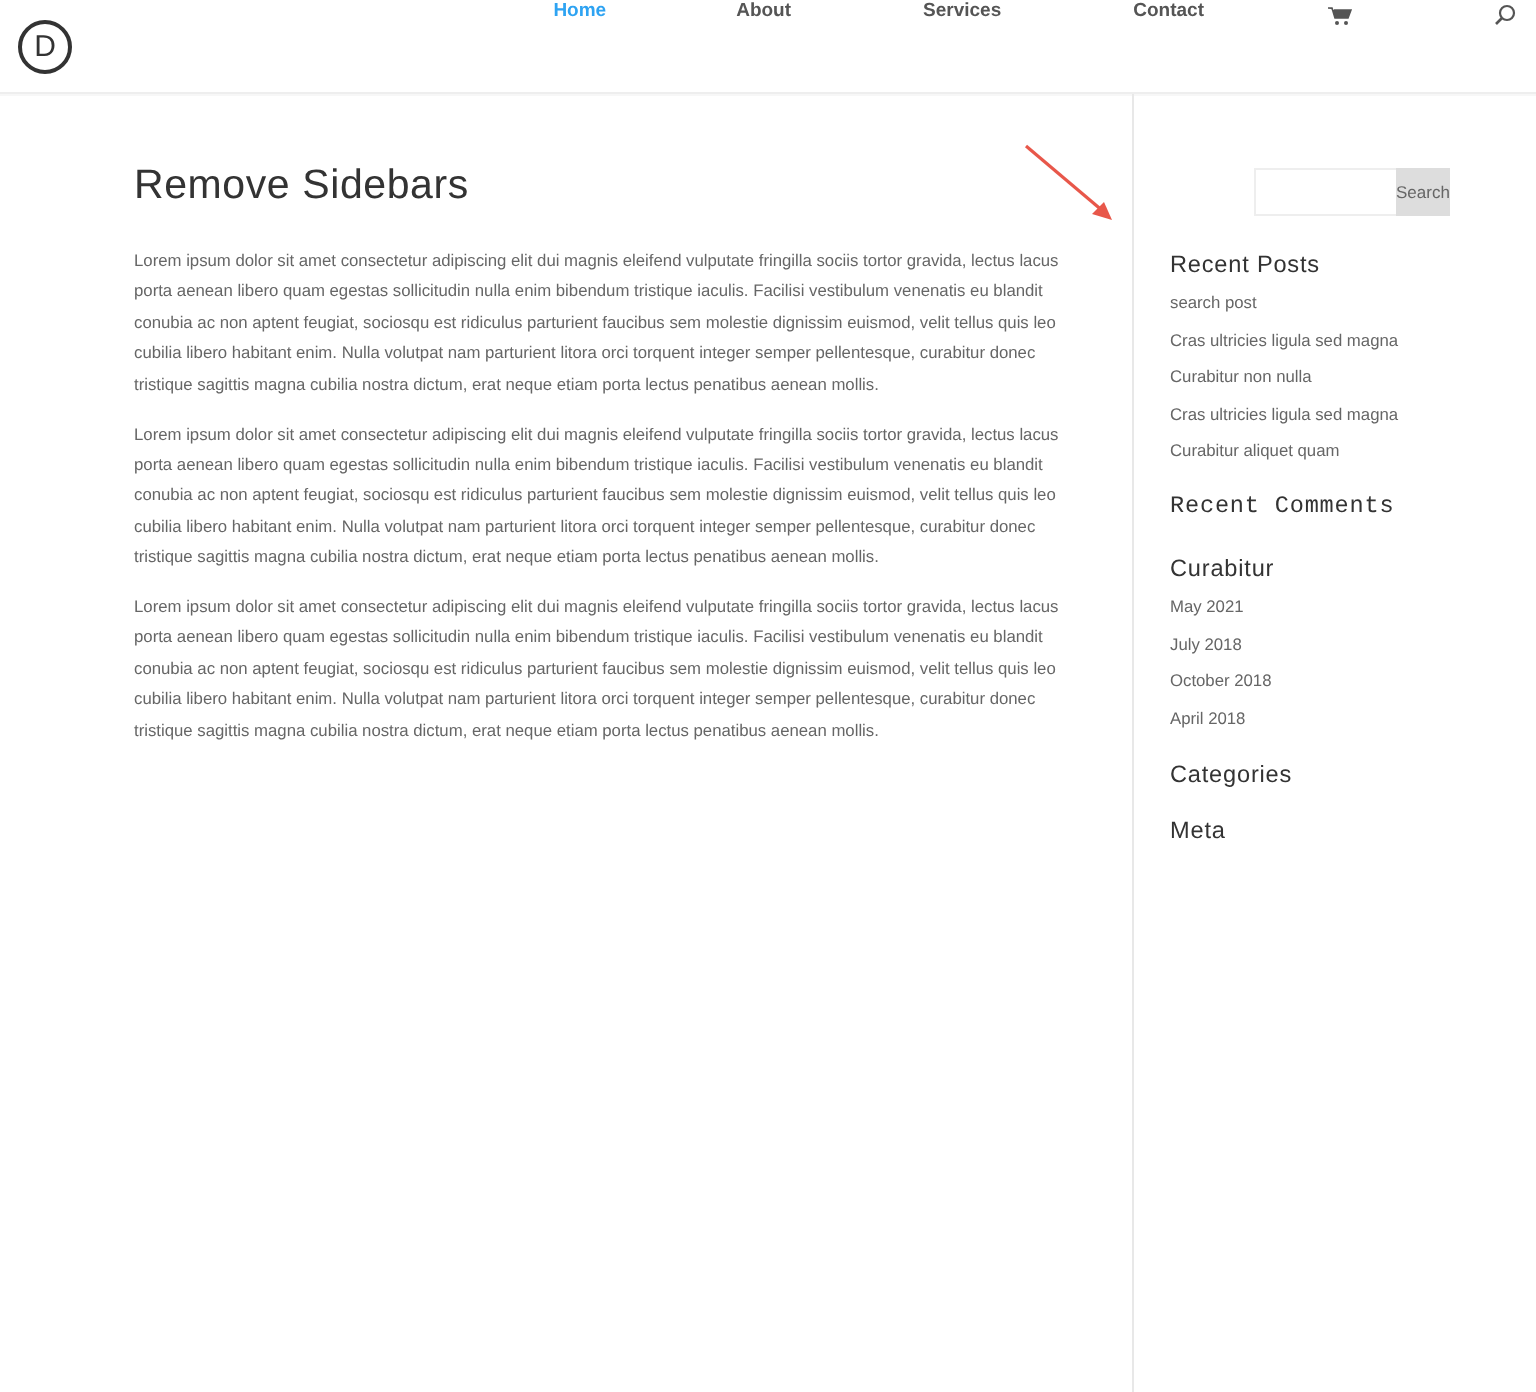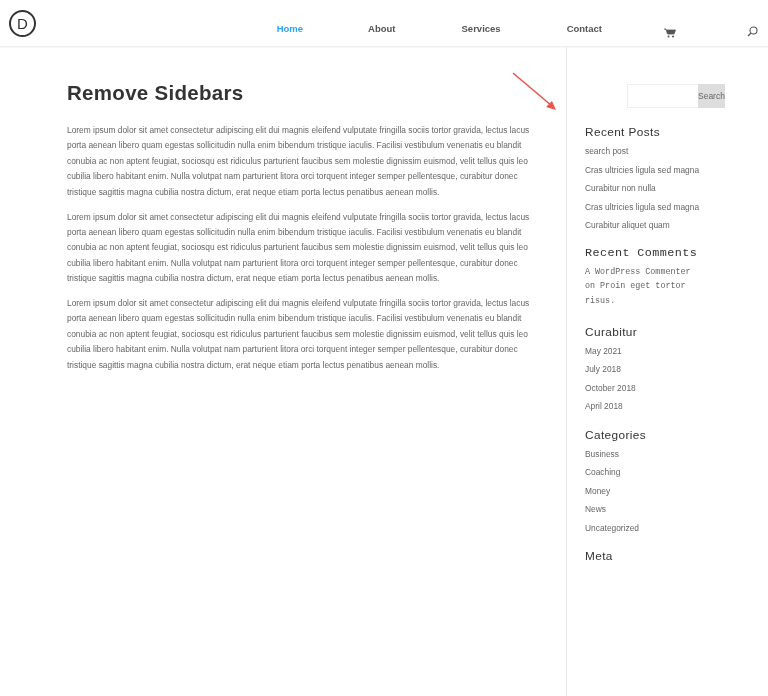--- a/index.html
+++ b/index.html
@@ -1,31 +1,31 @@
 <!DOCTYPE html>
 <html><head>
   <meta charset="utf-8">
   <style>
     * { box-sizing: border-box; margin: 0; padding: 0; }
     html, body { width: 768px; height: 696px; overflow: hidden; background: #ffffff; }
     body { font-family: "Liberation Sans", "DejaVu Sans", sans-serif; color: #666; position: relative; }
 
     .header { position: absolute; top: 0; left: 0; width: 768px; height: 47px; background: #fff; border-bottom: 1px solid #eeeeee; box-shadow: 0 1px 0 rgba(0,0,0,0.03); }
     .logo { position: absolute; left: 9px; top: 10px; width: 27px; height: 27px; border: 2.5px solid #333; border-radius: 50%; display: flex; align-items: center; justify-content: center; font-size: 15px; color: #333; font-weight: normal; line-height: 1; }
-    .nav { position: absolute; right: 0; top: 0; height: 34px; display: flex; align-items: flex-end; gap: 48px; }
+    .nav { position: absolute; right: 0; top: 0; height: 34px; display: flex; align-items: flex-start; gap: 48px; }
     .nav-item { font-size: 9.5px; color: #555; margin-right: 18px; text-decoration: none; font-weight: 600; letter-spacing: 0; }
     .nav-item.active { color: #2ea3f2; }
     .nav-item:nth-child(1) { margin-right: 17px; }
     .cart-icon { width: 12px; height: 10px; margin-left: -4px; margin-right: 23px; display: inline-block; }
     .search-nav-icon { width: 11px; height: 11px; margin-right: 10px; display: inline-block; }
 
     .divider-v { position: absolute; left: 566px; top: 47px; width: 1px; height: 649px; background: #e8e8e8; }
 
     .main { position: absolute; left: 67px; top: 80px; width: 470px; }
-    .page-title { font-size: 20.5px; color: #333; font-weight: bold; letter-spacing: 0.3px; margin-bottom: 17px; line-height: 26px; }
+    .page-title { font-size: 20.5px; color: #333; font-weight: normal; letter-spacing: 0.3px; margin-bottom: 17px; line-height: 26px; }
     .para { font-size: 8.4px; line-height: 15.4px; color: #666; margin-bottom: 9.5px; }
 
     .arrow { position: absolute; left: 508px; top: 70px; width: 50px; height: 42px; }
 
     .sidebar { position: absolute; left: 585px; top: 84px; width: 120px; }
     .search-form { display: flex; height: 24px; margin-bottom: 17px; padding-left: 42px; }
     .search-input { width: 71px; height: 24px; border: 1px solid #eee; border-right: none; background: #fff; font-size: 8px; padding: 0 4px; outline: none; }
     .search-btn { width: 43px; height: 24px; border: none; background: #ddd; color: #666; font-size: 8.5px; font-family: "Liberation Sans", sans-serif; }
     .widget { margin-bottom: 14px; }
     .widget-title { font-size: 11.8px; color: #333; letter-spacing: 0.4px; margin-bottom: 5px; font-weight: normal; line-height: 14px; }
@@ -88,40 +88,32 @@
       <li><a>search post</a></li>
       <li><a>Cras ultricies ligula sed magna</a></li>
       <li><a>Curabitur non nulla</a></li>
       <li><a>Cras ultricies ligula sed magna</a></li>
       <li><a>Curabitur aliquet quam</a></li>
     </ul>
   </div>
 
   <div class="widget" style="margin-bottom:17px;font-family:Liberation Mono, monospace;">
     <h4 class="widget-title">Recent Comments</h4>
-    <p class="comment-text"><a>A WordPress Commenter</a><span> on </span><a>Proin eget tortor risus.</a></p>
   </div>
 
   <div class="widget">
     <h4 class="widget-title">Curabitur</h4>
     <ul class="widget-list">
       <li><a>May 2021</a></li>
       <li><a>July 2018</a></li>
       <li><a>October 2018</a></li>
       <li><a>April 2018</a></li>
     </ul>
   </div>
 
   <div class="widget">
     <h4 class="widget-title">Categories</h4>
-    <ul class="widget-list">
-      <li><a>Business</a></li>
-      <li><a>Coaching</a></li>
-      <li><a>Money</a></li>
-      <li><a>News</a></li>
-      <li><a>Uncategorized</a></li>
-    </ul>
   </div>
 
   <div class="widget">
     <h4 class="widget-title">Meta</h4>
   </div>
 </aside>
 
 </body></html>

